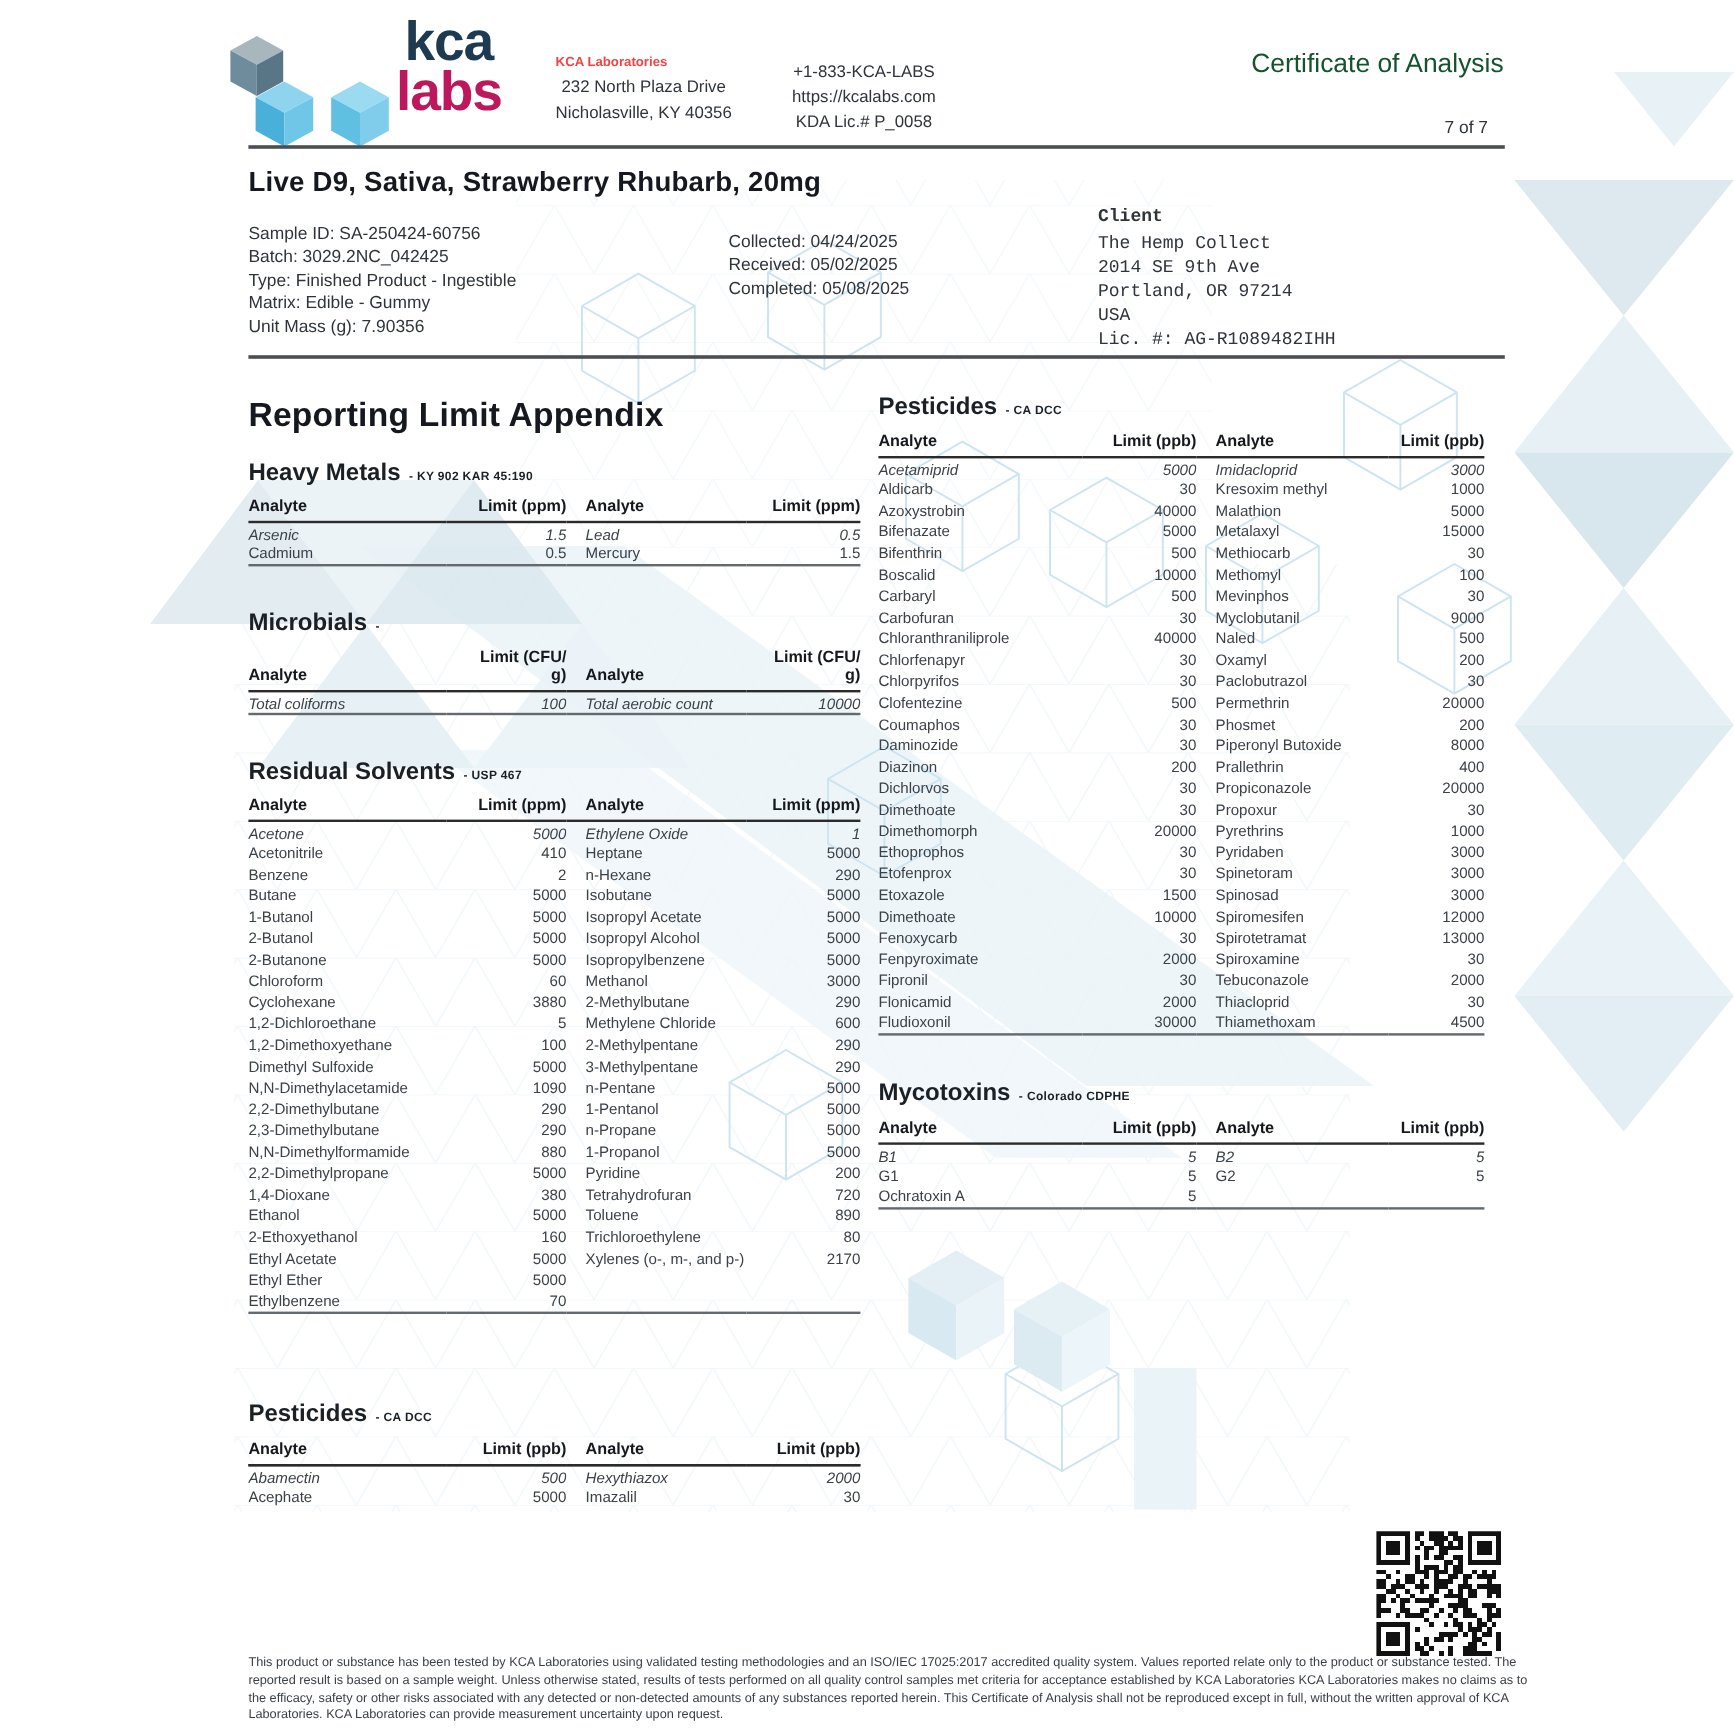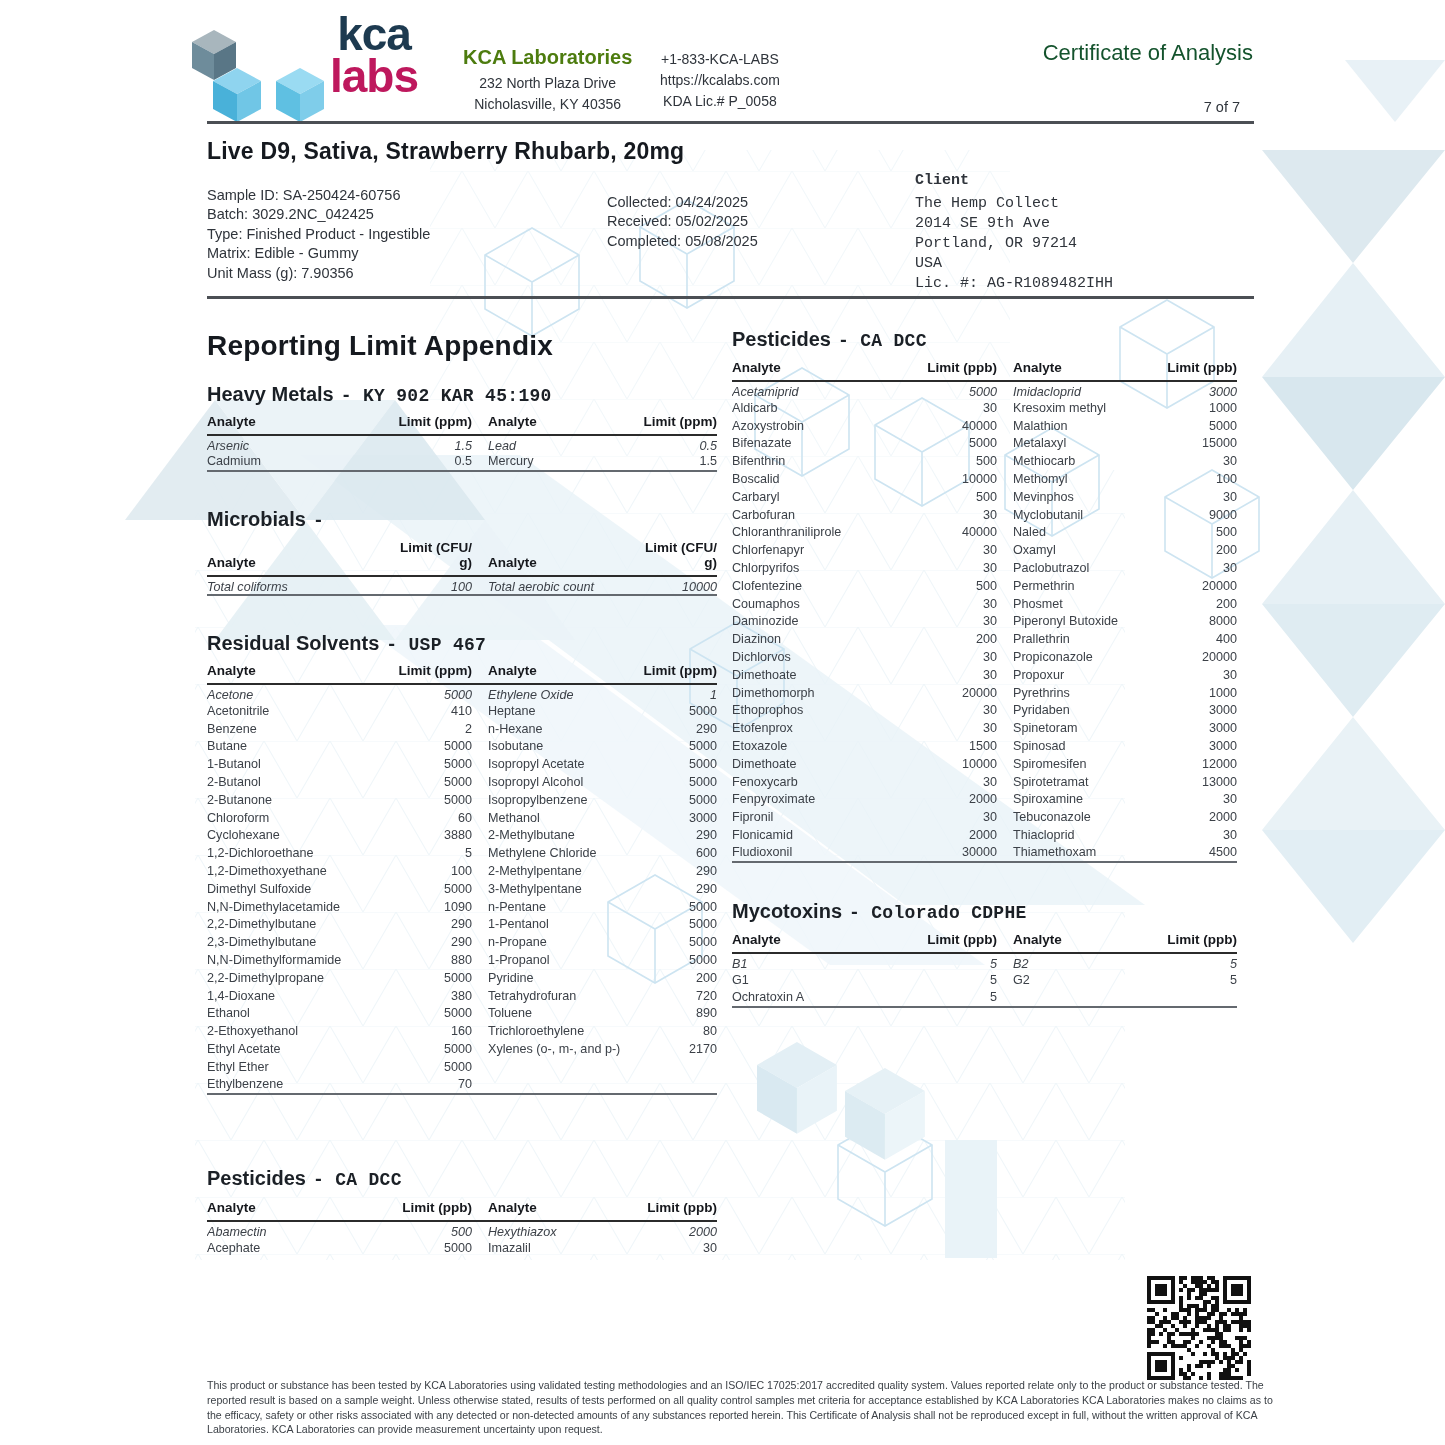--- a/index.html
+++ b/index.html
@@ -6,34 +6,34 @@
   html,body{background:#ffffff;}
   body{width:1445px;height:1445px;position:relative;overflow:hidden;
        font-family:"Liberation Sans",sans-serif;color:#343a41;}
   .layer{position:absolute;z-index:1;}
   .watermark{position:absolute;inset:0;z-index:0;}
 
   
   .logo-text{line-height:42px;font-weight:800;letter-spacing:-1px;}
   .logo-kca{font-size:46px;color:#1d3a50;}
   .logo-labs{font-size:46px;color:#be185d;}
-  .lab-name{font-size:20px;font-weight:700;color:#4d7c0f;margin-bottom:4px;}
+  .lab-name{font-size:11px;font-weight:700;color:#ef4444;margin-bottom:4px;}
   .hline{font-size:14px;line-height:21px;color:#2f343b;text-align:center;}
   .doc-title{font-size:22px;font-weight:400;color:#14532d;}
   .page-num{font-size:14.5px;color:#2f343b;}
   .rule{position:absolute;background:#4b4f54;height:2.5px;z-index:1;}
 
   .product-title{font-size:23px;font-weight:800;color:#15191f;letter-spacing:.2px;}
   .meta div,.dates div{font-size:14.5px;line-height:19.4px;color:#2f343b;}
   .client-h{font-size:15px;font-weight:700;color:#1b2026;margin-bottom:3px;}
   .client div{font-size:15px;line-height:20px;color:#2f343b;}
 
   .appendix-title{font-size:28px;font-weight:800;color:#15191f;letter-spacing:.2px;}
   .sec-h{font-size:20px;font-weight:800;color:#1b2026;}
-  .sec-h .method{font-size:18px;font-weight:700;margin-left:7px;letter-spacing:.3px;font-family:Liberation Mono, monospace;}
+  .sec-h .method{font-size:10px;font-weight:700;margin-left:7px;letter-spacing:.3px;}
 
   table.rl{border-collapse:collapse;table-layout:fixed;width:100%;border-bottom:2px solid #64696f;}
   table.rl.no-bottom{border-bottom:none;}
   table.rl th{font-size:13.5px;font-weight:700;color:#16181d;text-align:left;vertical-align:bottom;
               padding:0 0 5px 0;border-bottom:2.5px solid #2b2b2b;white-space:pre-line;}
   table.rl th:nth-child(2n){text-align:right;}
   table.rl th:nth-child(3){padding-left:16px;}
   table.rl td{font-size:12.6px;color:#3c4148;height:17.8px;padding:0;white-space:nowrap;overflow:hidden;}
   table.rl td:nth-child(2n){text-align:right;}
   table.rl td:nth-child(3){padding-left:16px;}

